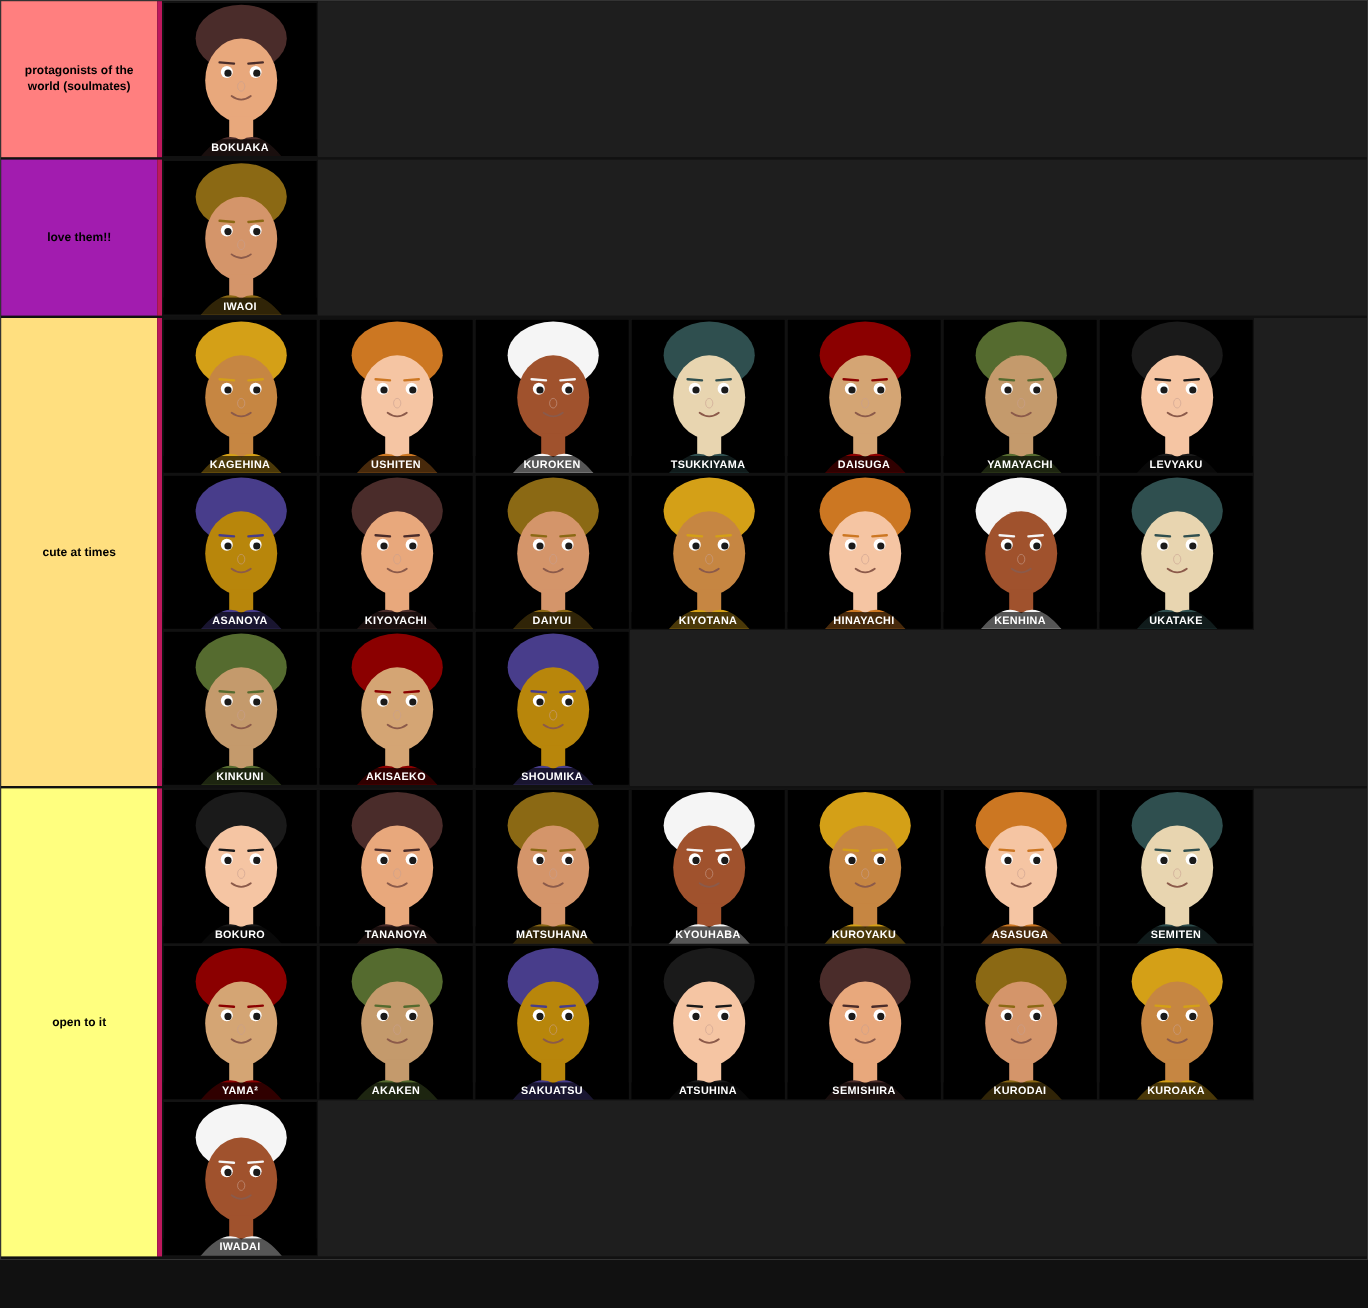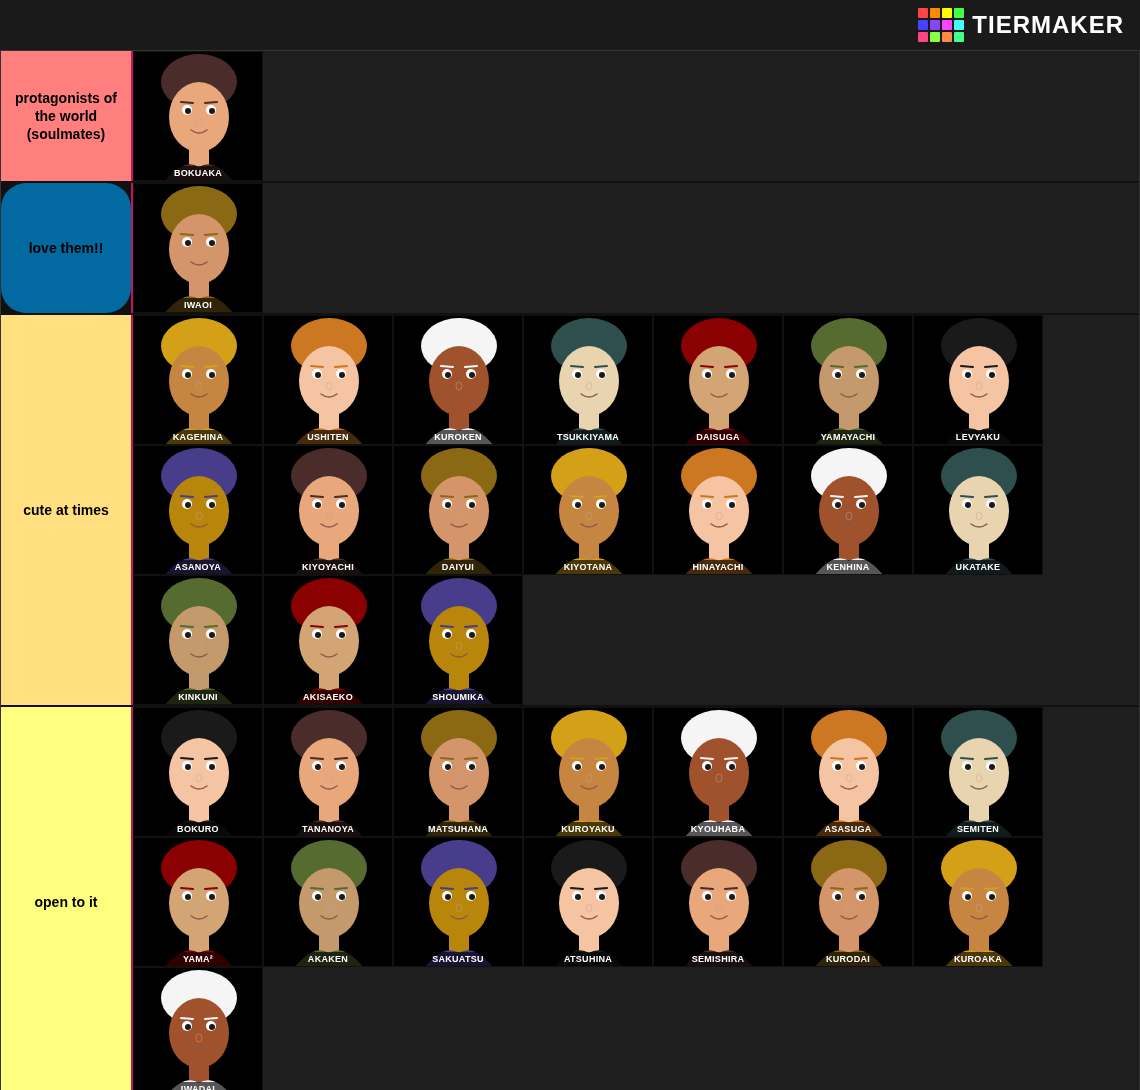--- a/index.html
+++ b/index.html
@@ -58,32 +58,32 @@
     }
 
     .tier-label {
       width: 130px;
       min-width: 130px;
       display: flex;
       align-items: center;
       justify-content: center;
       text-align: center;
       padding: 8px;
-      font-size: 14px;
+      font-size: 10px;
       font-weight: bold;
       color: #000;
       line-height: 1.3;
     }
 
     .tier-cards {
       display: flex;
       flex-wrap: wrap;
       flex: 1;
       background: #1e1e1e;
-      border-left: 2px solid #be185d;
+      border-left: 4px solid #be185d;
       align-content: flex-start;
     }
 
     .character-card {
       width: 130px;
       height: 130px;
       position: relative;
       border: 1px solid #111;
       overflow: hidden;
       flex-shrink: 0;
@@ -107,39 +107,20 @@
     
     .tier-s { background-color: #ff7f7f; }
     .tier-a { background-color: #ffbf7f; }
     .tier-b { background-color: #ffdf7f; }
     .tier-c { background-color: #ffff7f; }
   </style>
 </head>
 <body>
 
 <div>
-  <div class="tiermaker-header">
-    <div class="tiermaker-logo">
-      <div class="logo-grid">
-        <div class="logo-cell" style="background:#ff4444"></div>
-        <div class="logo-cell" style="background:#ff8800"></div>
-        <div class="logo-cell" style="background:#ffff00"></div>
-        <div class="logo-cell" style="background:#44ff44"></div>
-        <div class="logo-cell" style="background:#4444ff"></div>
-        <div class="logo-cell" style="background:#8844ff"></div>
-        <div class="logo-cell" style="background:#ff44ff"></div>
-        <div class="logo-cell" style="background:#44ffff"></div>
-        <div class="logo-cell" style="background:#ff4488"></div>
-        <div class="logo-cell" style="background:#88ff44"></div>
-        <div class="logo-cell" style="background:#ff8844"></div>
-        <div class="logo-cell" style="background:#44ff88"></div>
-      </div>
-      <div class="logo-title">TiERMAKER</div>
-    </div>
-  </div>
 
   <div class="tier-container" id="tier-list">
   <div class="tier-row">
         <div class="tier-label tier-s" style="background-color: rgb(255, 127, 127);">protagonists of the world (soulmates)</div>
         <div class="tier-cards">
           <div class="character-card"><svg viewBox="0 0 130 130" xmlns="http://www.w3.org/2000/svg" width="130" height="130">
     <rect width="130" height="130" fill="linear-gradient(135deg, #8b6914 30%, #c8960a 70%)"></rect>
 
     <defs>
       <radialGradient id="bg1" cx="50%" cy="40%" r="60%">
@@ -164,21 +145,21 @@
 
     <path d="M 57 78 Q 65 84 73 78" stroke="#8b5a4a" stroke-width="1.5" fill="none" stroke-linecap="round"></path>
 
     <rect x="55" y="95" width="20" height="20" fill="#e8a87c"></rect>
 
     <path d="M 30 130 Q 50 105 65 115 Q 80 105 100 130 Z" fill="#4a2c2a"></path>
   </svg><div class="character-name">BOKUAKA</div></div>
         </div>
       </div>
       <div class="tier-row">
-        <div class="tier-label tier-a" style="background-color: #0369a1; border-radius: 25px;">love them!!</div>
+        <div class="tier-label tier-a" style="background-color: #a21caf;">love them!!</div>
         <div class="tier-cards">
           <div class="character-card"><svg viewBox="0 0 130 130" xmlns="http://www.w3.org/2000/svg" width="130" height="130">
     <rect width="130" height="130" fill="linear-gradient(135deg, #4a4a4a 30%, #777 70%)"></rect>
 
     <defs>
       <radialGradient id="bg2" cx="50%" cy="40%" r="60%">
         <stop offset="0%" stop-color="#d4956a" stop-opacity="0.3"></stop>
         <stop offset="100%" stop-color="#000" stop-opacity="0.5"></stop>
       </radialGradient>
     </defs>
@@ -807,20 +788,50 @@
 
     <ellipse cx="65" cy="70" rx="3" ry="4" fill="#d4956a" stroke="#c8a090" stroke-width="0.5"></ellipse>
 
     <path d="M 57 78 Q 65 84 73 78" stroke="#8b5a4a" stroke-width="1.5" fill="none" stroke-linecap="round"></path>
 
     <rect x="55" y="95" width="20" height="20" fill="#d4956a"></rect>
 
     <path d="M 30 130 Q 50 105 65 115 Q 80 105 100 130 Z" fill="#8b6914"></path>
   </svg><div class="character-name">MATSUHANA</div></div>
           <div class="character-card"><svg viewBox="0 0 130 130" xmlns="http://www.w3.org/2000/svg" width="130" height="130">
+    <rect width="130" height="130" fill="linear-gradient(135deg, #3a5a8a 30%, #5a7aaa 70%)"></rect>
+
+    <defs>
+      <radialGradient id="bg4" cx="50%" cy="40%" r="60%">
+        <stop offset="0%" stop-color="#a0522d" stop-opacity="0.3"></stop>
+        <stop offset="100%" stop-color="#000" stop-opacity="0.5"></stop>
+      </radialGradient>
+    </defs>
+
+    <ellipse cx="65" cy="30" rx="38" ry="28" fill="#f5f5f5"></ellipse>
+
+    <ellipse cx="65" cy="65" rx="30" ry="35" fill="#a0522d"></ellipse>
+
+    <ellipse cx="53" cy="58" rx="5" ry="5" fill="white"></ellipse>
+    <ellipse cx="77" cy="58" rx="5" ry="5" fill="white"></ellipse>
+    <circle cx="54" cy="59" r="3" fill="#1a1a1a"></circle>
+    <circle cx="78" cy="59" r="3" fill="#1a1a1a"></circle>
+
+    <line x1="47" y1="50" x2="59" y2="51" stroke="#f5f5f5" stroke-width="2" stroke-linecap="round"></line>
+    <line x1="71" y1="51" x2="83" y2="50" stroke="#f5f5f5" stroke-width="2" stroke-linecap="round"></line>
+
+    <ellipse cx="65" cy="70" rx="3" ry="4" fill="#a0522d" stroke="#c8a090" stroke-width="0.5"></ellipse>
+
+    <path d="M 57 78 Q 65 84 73 78" stroke="#8b5a4a" stroke-width="1.5" fill="none" stroke-linecap="round"></path>
+
+    <rect x="55" y="95" width="20" height="20" fill="#a0522d"></rect>
+
+    <path d="M 30 130 Q 50 105 65 115 Q 80 105 100 130 Z" fill="#f5f5f5"></path>
+  </svg><div class="character-name">KYOUHABA</div></div>
+          <div class="character-card"><svg viewBox="0 0 130 130" xmlns="http://www.w3.org/2000/svg" width="130" height="130">
     <rect width="130" height="130" fill="linear-gradient(135deg, #c8640a 30%, #e88a3a 70%)"></rect>
 
     <defs>
       <radialGradient id="bg3" cx="50%" cy="40%" r="60%">
         <stop offset="0%" stop-color="#c68642" stop-opacity="0.3"></stop>
         <stop offset="100%" stop-color="#000" stop-opacity="0.5"></stop>
       </radialGradient>
     </defs>
 
     <ellipse cx="65" cy="30" rx="38" ry="28" fill="#d4a017"></ellipse>
@@ -836,50 +847,20 @@
     <line x1="71" y1="51" x2="83" y2="50" stroke="#d4a017" stroke-width="2" stroke-linecap="round"></line>
 
     <ellipse cx="65" cy="70" rx="3" ry="4" fill="#c68642" stroke="#c8a090" stroke-width="0.5"></ellipse>
 
     <path d="M 57 78 Q 65 84 73 78" stroke="#8b5a4a" stroke-width="1.5" fill="none" stroke-linecap="round"></path>
 
     <rect x="55" y="95" width="20" height="20" fill="#c68642"></rect>
 
     <path d="M 30 130 Q 50 105 65 115 Q 80 105 100 130 Z" fill="#d4a017"></path>
   </svg><div class="character-name">KUROYAKU</div></div>
-          <div class="character-card"><svg viewBox="0 0 130 130" xmlns="http://www.w3.org/2000/svg" width="130" height="130">
-    <rect width="130" height="130" fill="linear-gradient(135deg, #3a5a8a 30%, #5a7aaa 70%)"></rect>
-
-    <defs>
-      <radialGradient id="bg4" cx="50%" cy="40%" r="60%">
-        <stop offset="0%" stop-color="#a0522d" stop-opacity="0.3"></stop>
-        <stop offset="100%" stop-color="#000" stop-opacity="0.5"></stop>
-      </radialGradient>
-    </defs>
-
-    <ellipse cx="65" cy="30" rx="38" ry="28" fill="#f5f5f5"></ellipse>
-
-    <ellipse cx="65" cy="65" rx="30" ry="35" fill="#a0522d"></ellipse>
-
-    <ellipse cx="53" cy="58" rx="5" ry="5" fill="white"></ellipse>
-    <ellipse cx="77" cy="58" rx="5" ry="5" fill="white"></ellipse>
-    <circle cx="54" cy="59" r="3" fill="#1a1a1a"></circle>
-    <circle cx="78" cy="59" r="3" fill="#1a1a1a"></circle>
-
-    <line x1="47" y1="50" x2="59" y2="51" stroke="#f5f5f5" stroke-width="2" stroke-linecap="round"></line>
-    <line x1="71" y1="51" x2="83" y2="50" stroke="#f5f5f5" stroke-width="2" stroke-linecap="round"></line>
-
-    <ellipse cx="65" cy="70" rx="3" ry="4" fill="#a0522d" stroke="#c8a090" stroke-width="0.5"></ellipse>
-
-    <path d="M 57 78 Q 65 84 73 78" stroke="#8b5a4a" stroke-width="1.5" fill="none" stroke-linecap="round"></path>
-
-    <rect x="55" y="95" width="20" height="20" fill="#a0522d"></rect>
-
-    <path d="M 30 130 Q 50 105 65 115 Q 80 105 100 130 Z" fill="#f5f5f5"></path>
-  </svg><div class="character-name">KYOUHABA</div></div>
           <div class="character-card"><svg viewBox="0 0 130 130" xmlns="http://www.w3.org/2000/svg" width="130" height="130">
     <rect width="130" height="130" fill="linear-gradient(135deg, #8a3a3a 30%, #aa5a5a 70%)"></rect>
 
     <defs>
       <radialGradient id="bg5" cx="50%" cy="40%" r="60%">
         <stop offset="0%" stop-color="#f5c5a3" stop-opacity="0.3"></stop>
         <stop offset="100%" stop-color="#000" stop-opacity="0.5"></stop>
       </radialGradient>
     </defs>
 

